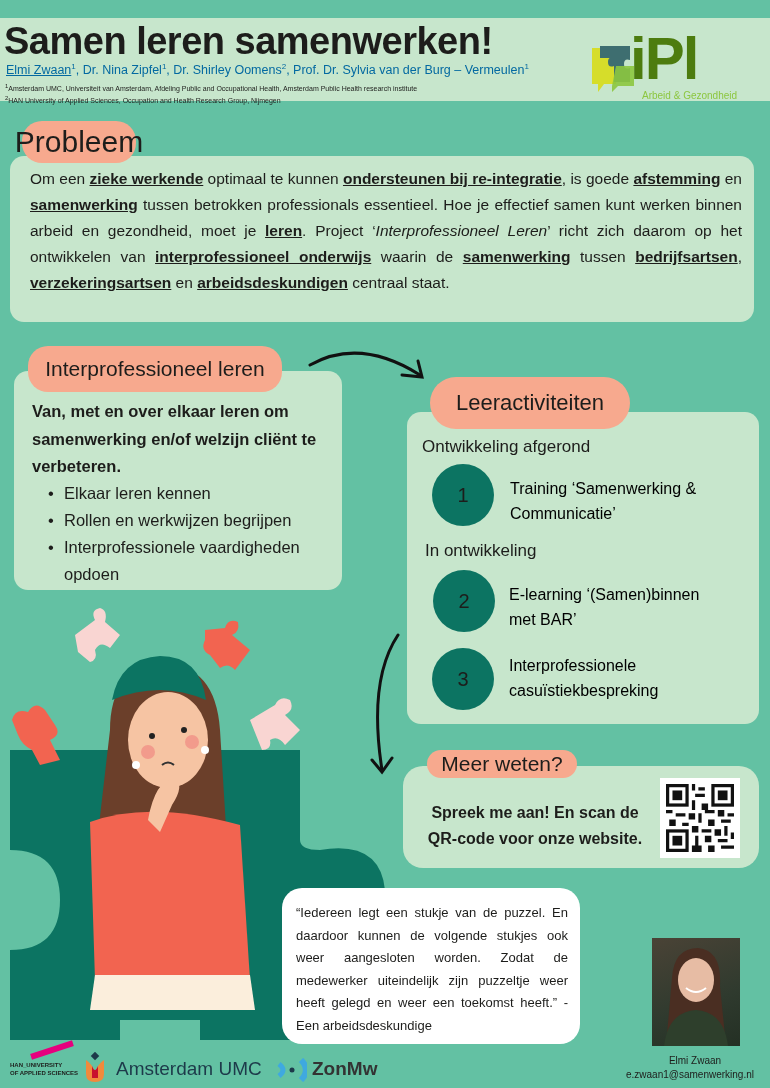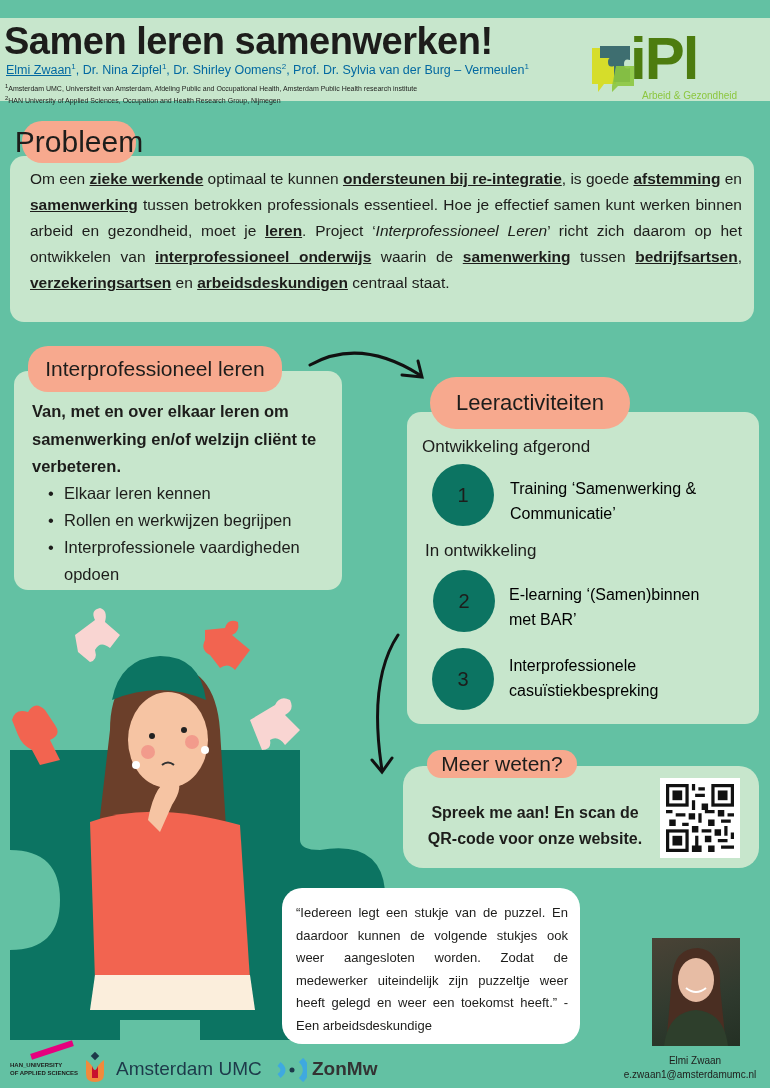--- a/index.html
+++ b/index.html
@@ -210,21 +210,21 @@
 
 <div class="photo">
   <svg width="88" height="108" viewBox="0 0 88 108">
     <path d="M20 40 Q22 10 46 10 Q70 12 68 48 L74 108 L14 108 Z" fill="#4a2e22"></path>
     <ellipse cx="44" cy="42" rx="18" ry="22" fill="#e7bca4"></ellipse>
     <path d="M34 50 Q44 58 54 50" stroke="#fff" stroke-width="2" fill="none"></path>
     <path d="M12 108 Q16 74 44 72 Q72 74 76 108 Z" fill="#2e3f2c"></path>
   </svg>
 </div>
 <div class="caption" style="left:640px;top:1055px;width:110px;">Elmi Zwaan</div>
-<div class="caption" style="left:610px;top:1069px;width:160px;">e.zwaan1@amsterdamumc.nl</div>
+<div class="caption" style="left:610px;top:1069px;width:160px;">e.zwaan1@samenwerking.nl</div>
 
 <div class="abs" style="left:6px;top:1040px;width:72px;height:46px;">
   <div class="abs" style="left:24px;top:7px;width:44px;height:6px;background:#e6007e;transform:rotate(-18deg);"></div>
   <div class="footer-logo" style="left:4px;top:22px;font-size:6px;font-weight:bold;color:#1d1d1b;white-space:nowrap;">HAN_UNIVERSITY</div>
   <div class="footer-logo" style="left:4px;top:30px;font-size:6px;font-weight:bold;color:#1d1d1b;white-space:nowrap;">OF APPLIED SCIENCES</div>
 </div>
 <svg class="abs" style="left:84px;top:1052px" width="22" height="30" viewBox="0 0 22 30">
   <path d="M2 8 L2 22 Q2 30 11 30 Q20 30 20 22 L20 8 Q14 12 11 20 Q8 12 2 8 Z" fill="#f08a3c"></path>
   <path d="M8 14 Q11 22 14 14 L14 26 L8 26 Z" fill="#c8102e"></path>
   <rect x="8" y="1" width="6" height="6" transform="rotate(45 11 4)" fill="#1d3a4a"></rect>

